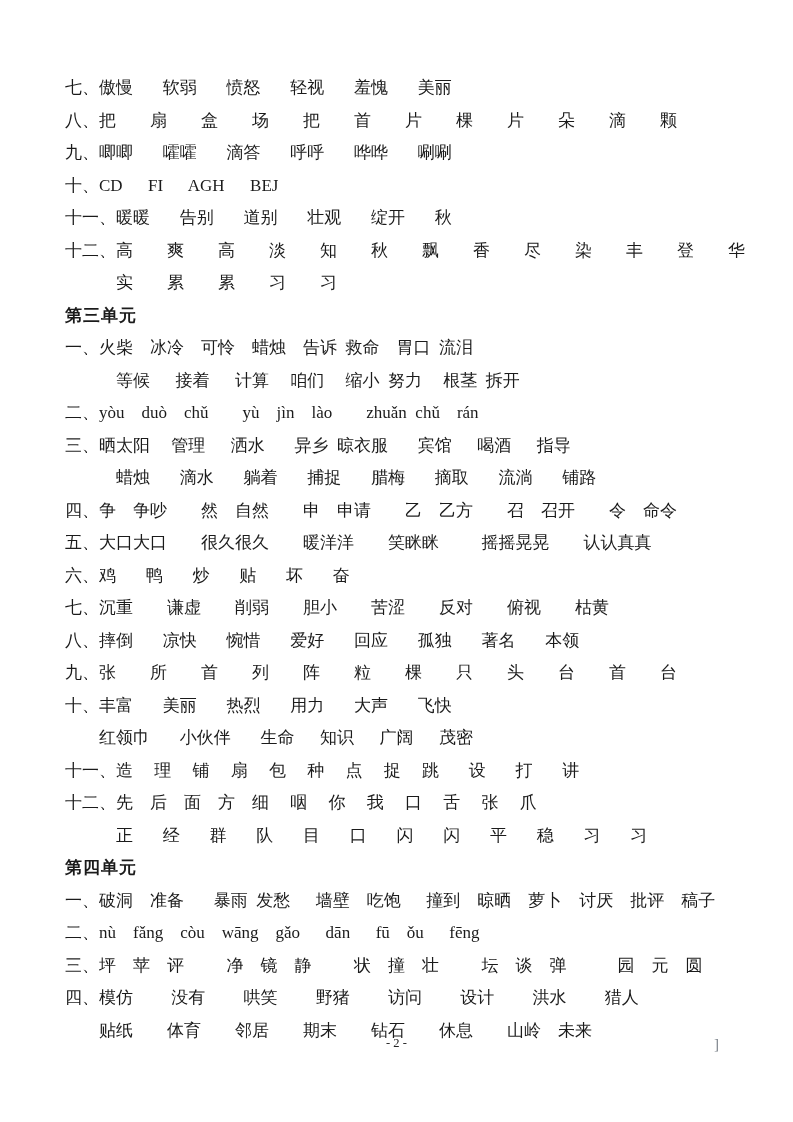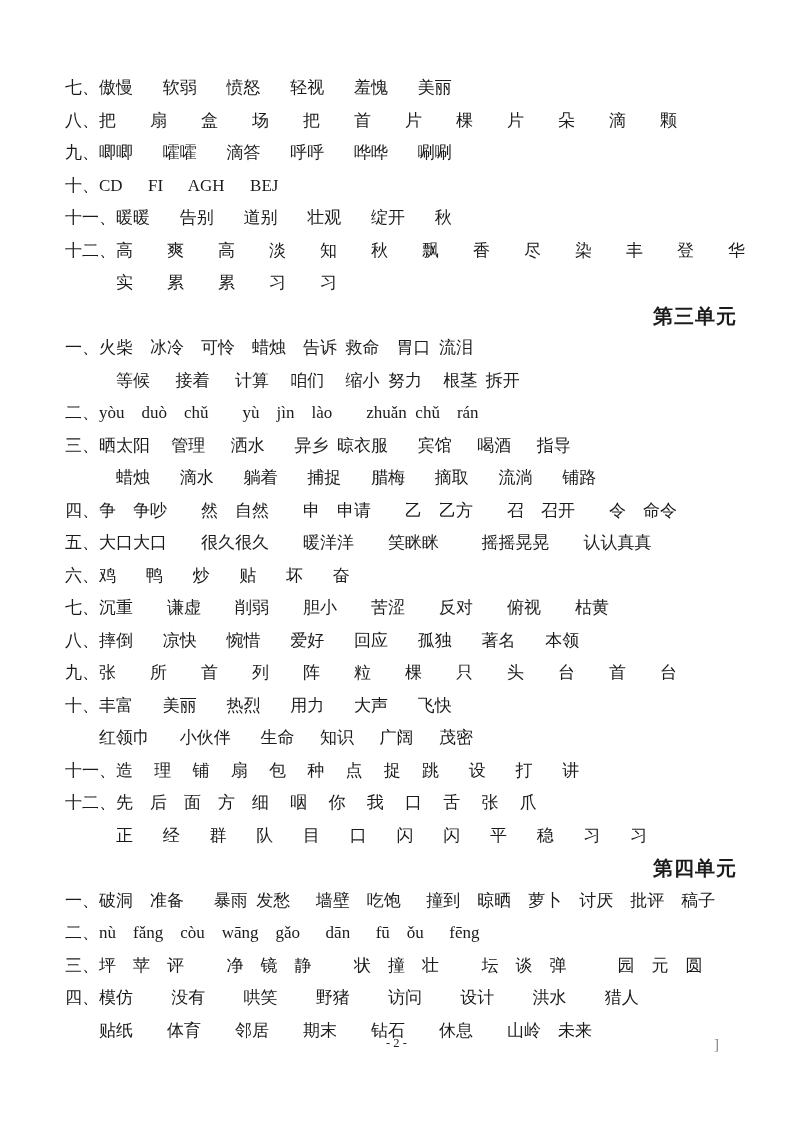--- a/index.html
+++ b/index.html
@@ -16,23 +16,23 @@
     position:absolute;
     left:65px;top:72px;
     width:672px;
     font-size:17px;
     line-height:32.5px;
     white-space:pre;
   }
   .line{height:32.5px;}
   .heading{
     height:32.5px;
-    text-align:right;
+    text-align:left;
     font-weight:bold;
-    font-size:20px;
+    font-size:17px;
     letter-spacing:1px;
     white-space:normal;
   }
   .footer{
     position:absolute;
     left:0;top:1036px;
     width:100%;
     text-align:center;
     font-size:12.5px;
     color:#222;

